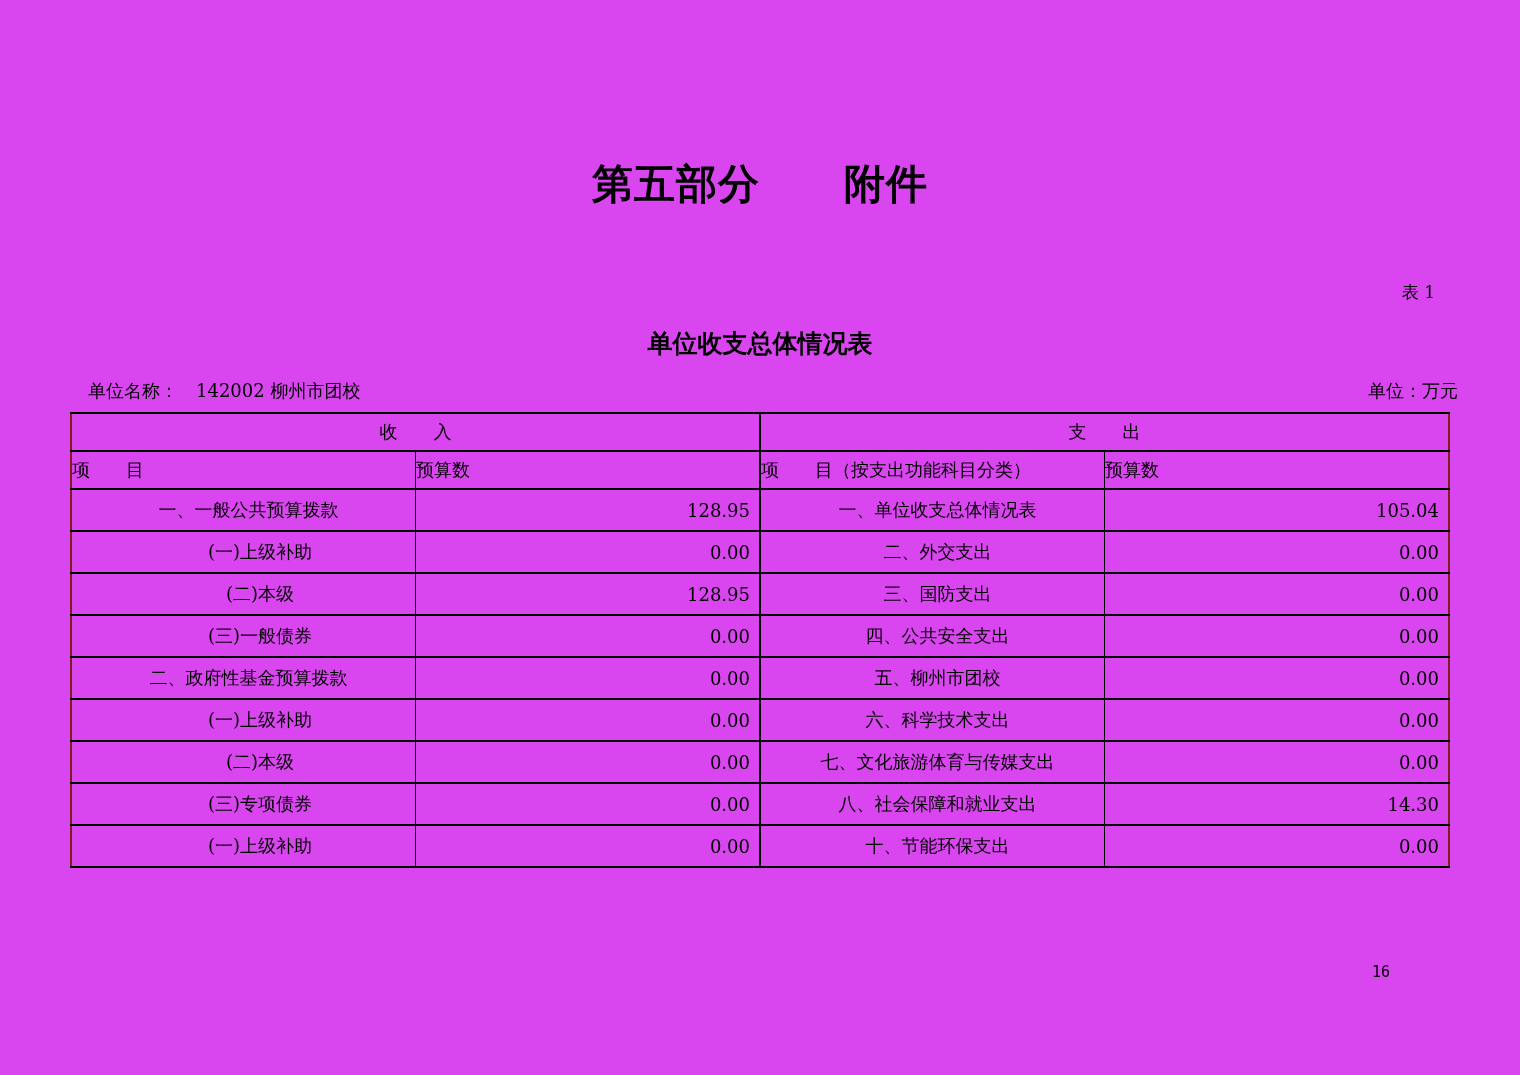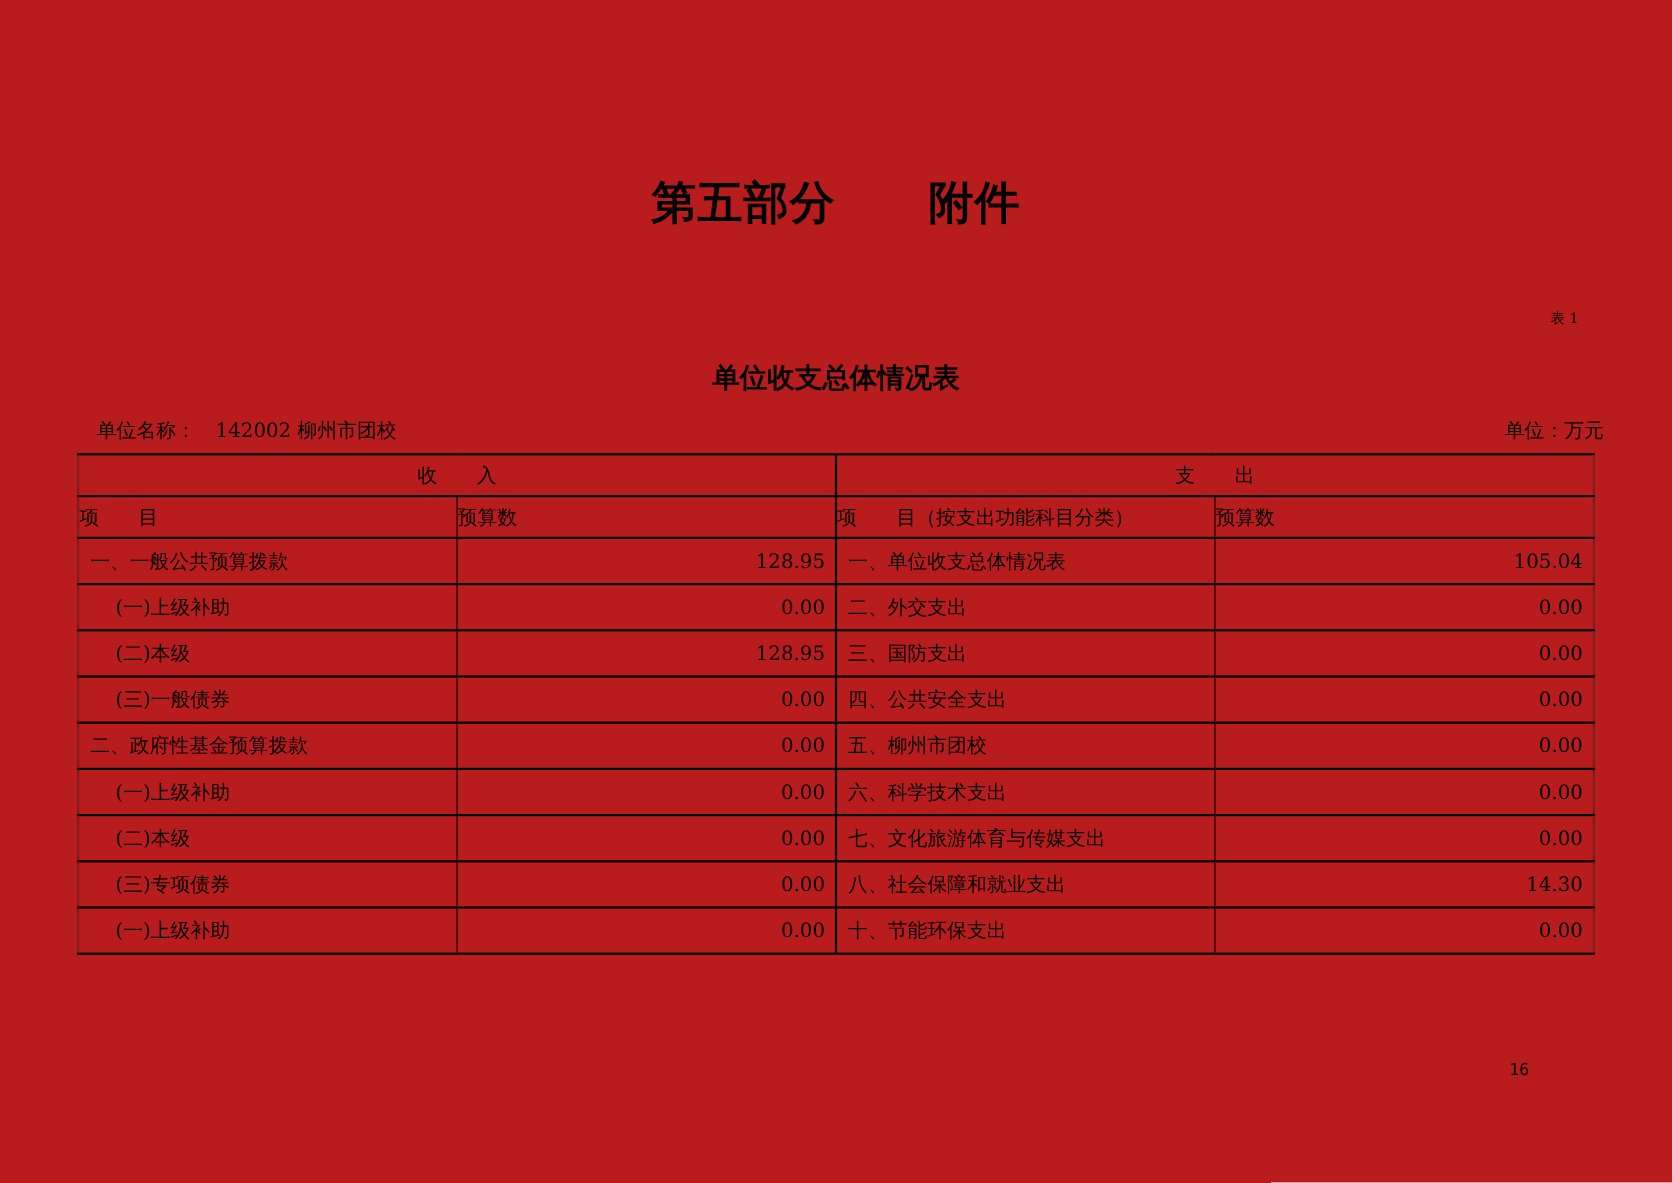--- a/index.html
+++ b/index.html
@@ -4,42 +4,42 @@
 <style>
   html, body {
     margin: 0;
     padding: 0;
     background: #ffffff;
   }
   .sheet {
     position: relative;
     width: 1520px;
     height: 1075px;
-    background: #b91c1c;
+    background: #d946ef;
     color: #000000;
     font-family: "DejaVu Serif", "Liberation Serif", serif;
     overflow: hidden;
   }
   .doc-title {
     position: absolute;
     top: 161px;
     left: 0;
     width: 100%;
     text-align: center;
     font-family: "DejaVu Sans", "Liberation Sans", sans-serif;
     font-weight: 700;
     font-size: 41px;
     line-height: 1.15;
     letter-spacing: 1px;
   }
   .table-label {
     position: absolute;
     top: 281px;
     right: 85px;
-    font-size: 13px;
+    font-size: 17px;
   }
   .doc-subtitle {
     position: absolute;
     top: 327px;
     left: 0;
     width: 100%;
     text-align: center;
     font-weight: 700;
     font-size: 25px;
   }
@@ -70,21 +70,21 @@
     border: 1px solid #000;
     border-top-width: 2px;
     border-bottom-width: 2px;
     height: 40px;
     padding: 0;
     overflow: hidden;
     white-space: nowrap;
   }
   table.budget-table tr.h1 td { height: 36px; text-align: center; }
   table.budget-table tr.h2 td { height: 36px; }
-  table.budget-table td.item { text-align: left; padding-left: 10px; }
+  table.budget-table td.item { text-align: center; padding-left: 10px; }
   table.budget-table td.item.indent { padding-left: 33px; }
   table.budget-table td.val { text-align: right; padding-right: 9px; }
   table.budget-table td.cdiv { border-left-width: 2px; }
   .page-number {
     position: absolute;
     top: 963px;
     left: 1372px;
     font-family: "DejaVu Sans Mono", "Liberation Mono", monospace;
     font-size: 15px;
   }

